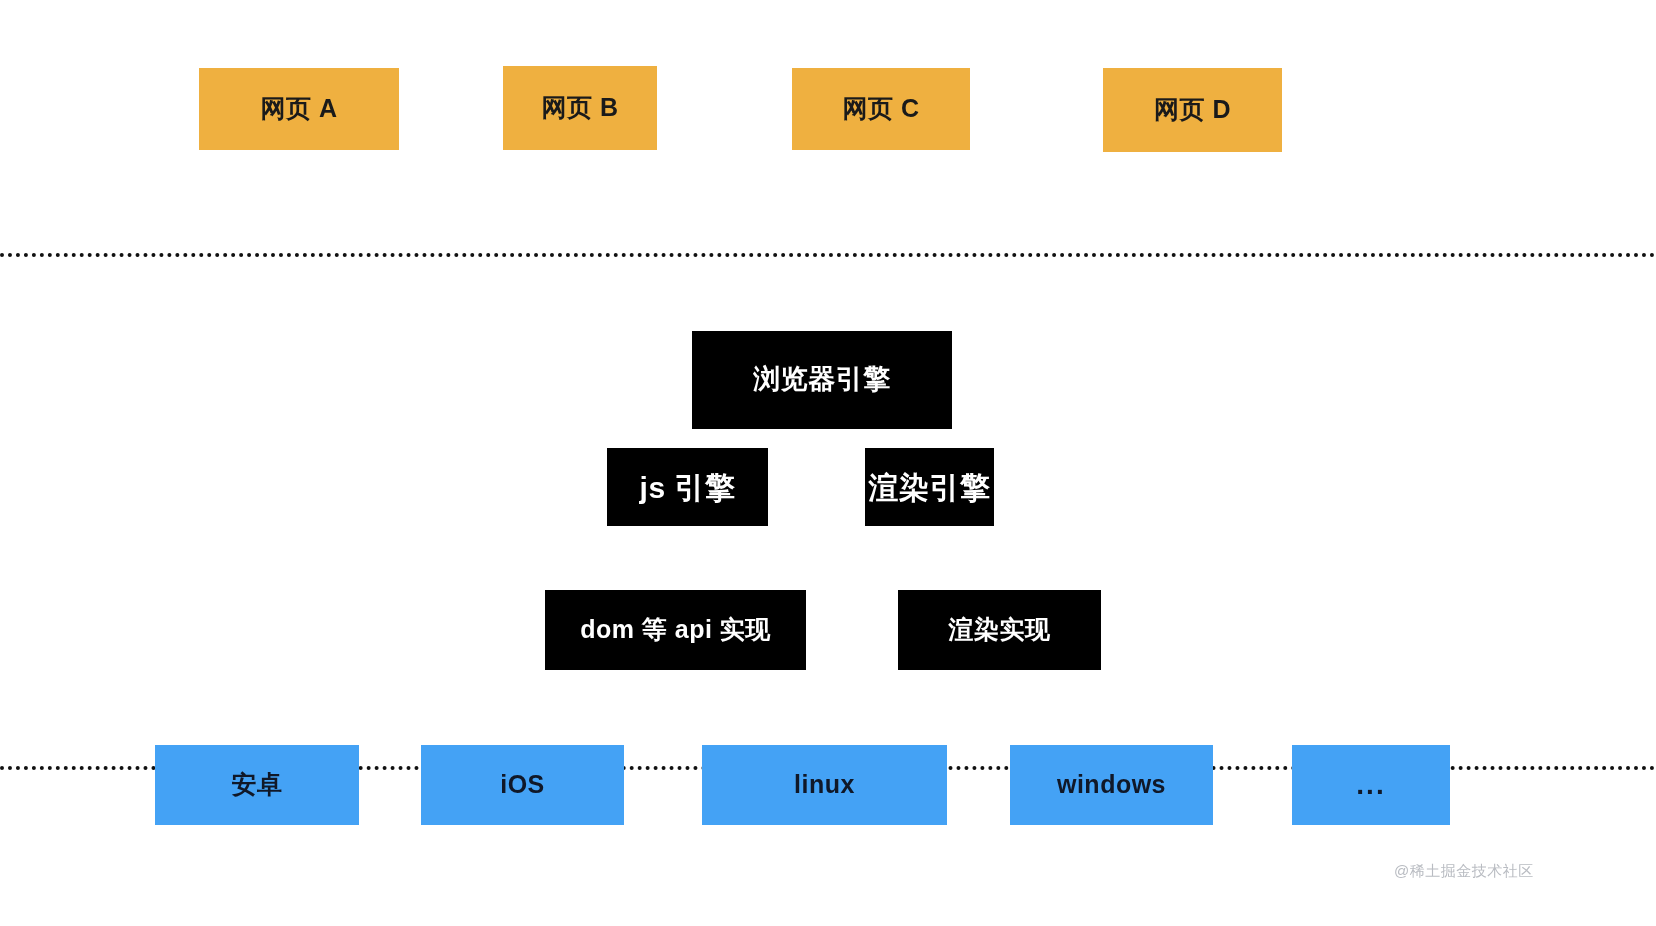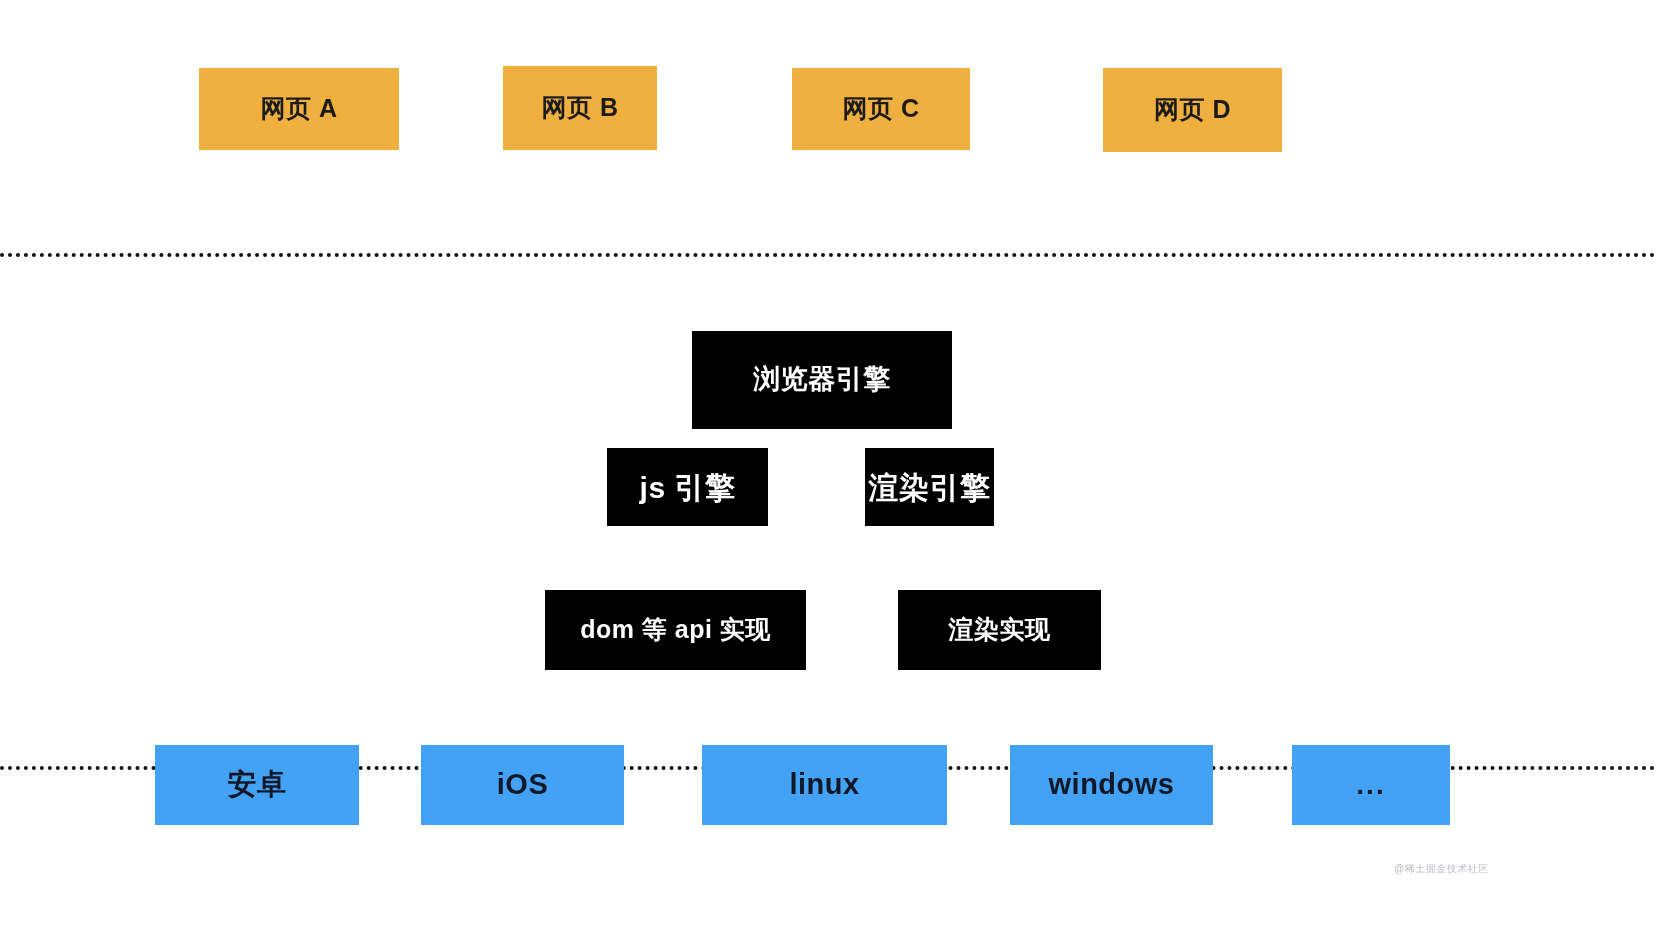--- a/index.html
+++ b/index.html
@@ -40,37 +40,37 @@
     background: #000000;
     color: #ffffff;
     font-weight: 700;
   }
   .node-engine.lvl1 { font-size: 27px; }
   .node-engine.lvl2 { font-size: 30px; }
   .node-engine.lvl3 { font-size: 25px; }
   .node-os {
     background: #44a2f5;
     color: #101828;
-    font-size: 29px;
+    font-size: 25px;
     font-weight: 700;
   }
   .node-os.ellipsis {
     font-size: 28px;
     letter-spacing: 2px;
   }
   .divider {
     position: absolute;
     left: 0;
     width: 1656px;
     height: 0;
     border-top: 4px dotted #111111;
   }
   .watermark {
     position: absolute;
-    font-size: 10px;
+    font-size: 15px;
     color: #b9bcc2;
     letter-spacing: 0.5px;
     white-space: nowrap;
     font-weight: 400;
   }
 </style>
 </head>
 <body>
 
 <div class="canvas">

